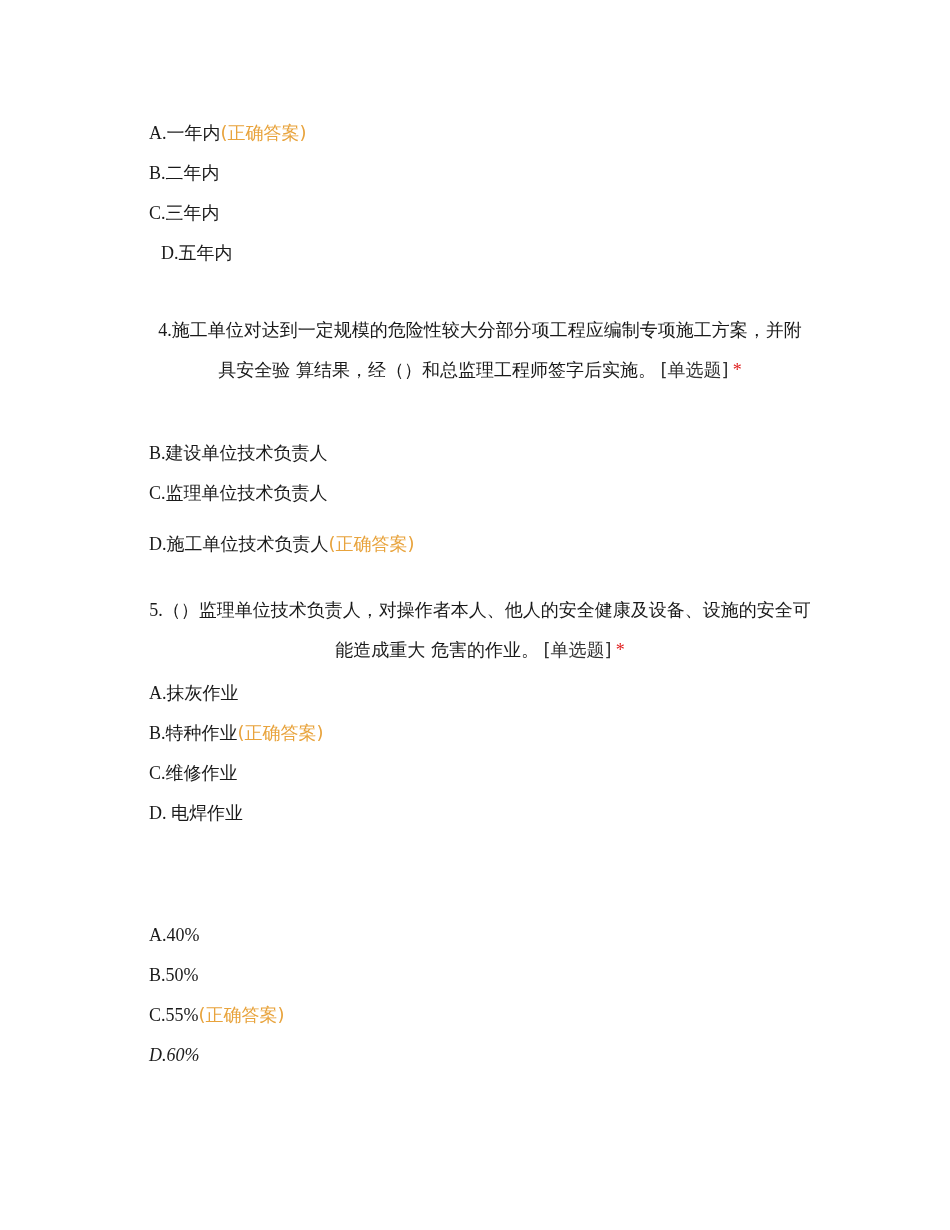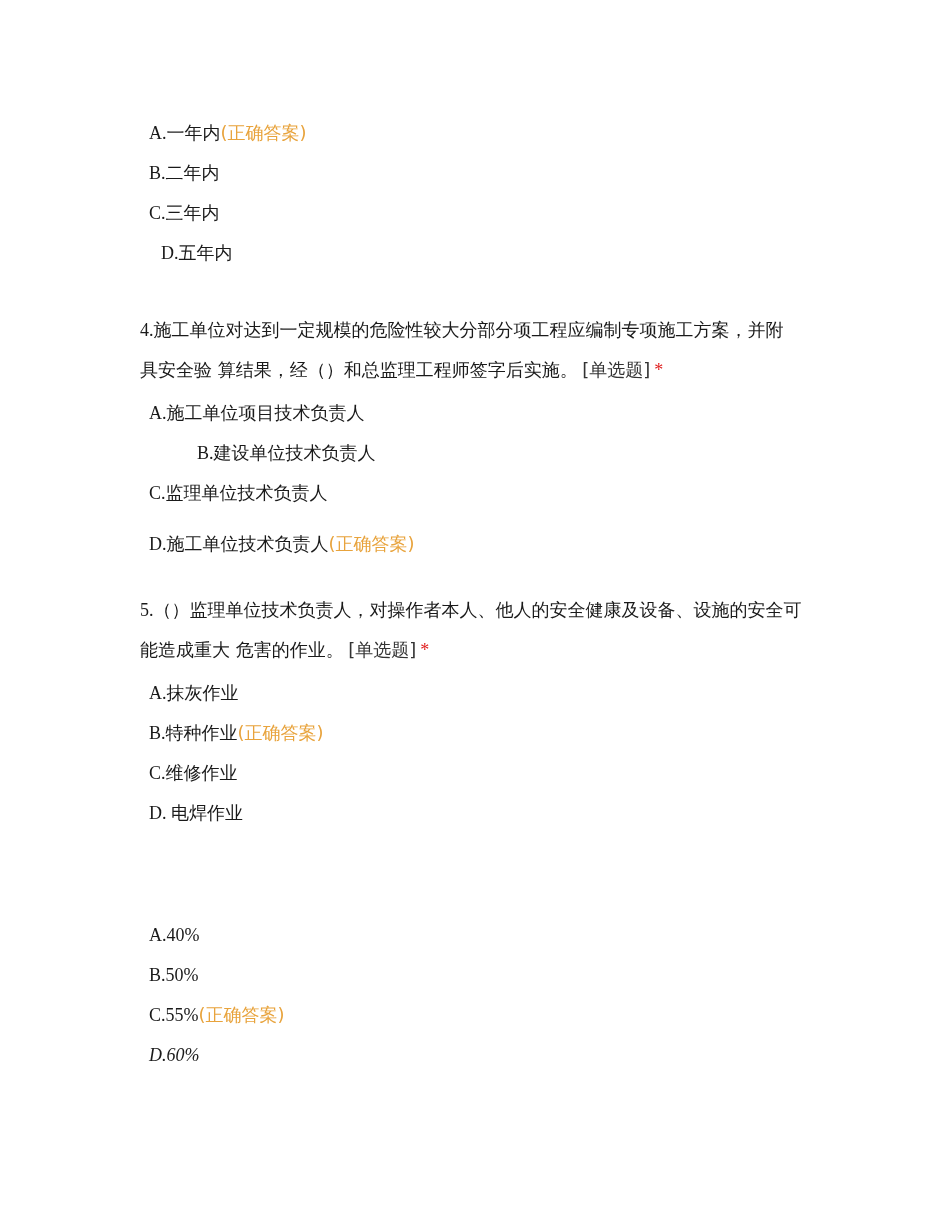--- a/index.html
+++ b/index.html
@@ -14,20 +14,21 @@
       overflow: hidden;
       font-family: "Liberation Serif", "DejaVu Serif", serif;
       color: #1a1a1a;
     }
     .page {
       position: absolute;
       left: 0;
       top: 0;
       width: 950px;
       height: 940px;
+      text-align: center;
     }
     .opt {
       position: absolute;
       left: 149px;
       font-size: 18px;
       line-height: 24px;
       white-space: nowrap;
     }
     .q {
       position: absolute;
@@ -68,24 +69,21 @@
   </div>
   <div class="opt" style="top:241px;margin-left:12px;">
     <span>D.</span><span class="cjk">五年内</span>
   </div>
 
   <div class="q" style="top:310px;">
     <span>4.</span><span class="cjk">施工单位对达到一定规模的危险性较大分部分项工程应编制专项施工方案，并附</span><br>
     <span class="cjk">具安全验 算结果，经（）和总监理工程师签字后实施。</span>
     <span class="tag">[单选题]</span><span class="req">*</span>
   </div>
-  <div class="opt" style="top:401px;">
-    <span>A.</span><span class="cjk">施工单位项目技术负责人</span>
-  </div>
-  <div class="opt" style="top:441px;margin-left:48px;">
+  <div class="opt" style="top:441px;">
     <span>B.</span><span class="cjk">建设单位技术负责人</span>
   </div>
   <div class="opt" style="top:481px;">
     <span>C.</span><span class="cjk">监理单位技术负责人</span>
   </div>
   <div class="opt" style="top:532px;">
     <span>D.</span><span class="cjk">施工单位技术负责人</span><span class="correct">(正确答案)</span>
   </div>
 
   <div class="q" style="top:590px;">

